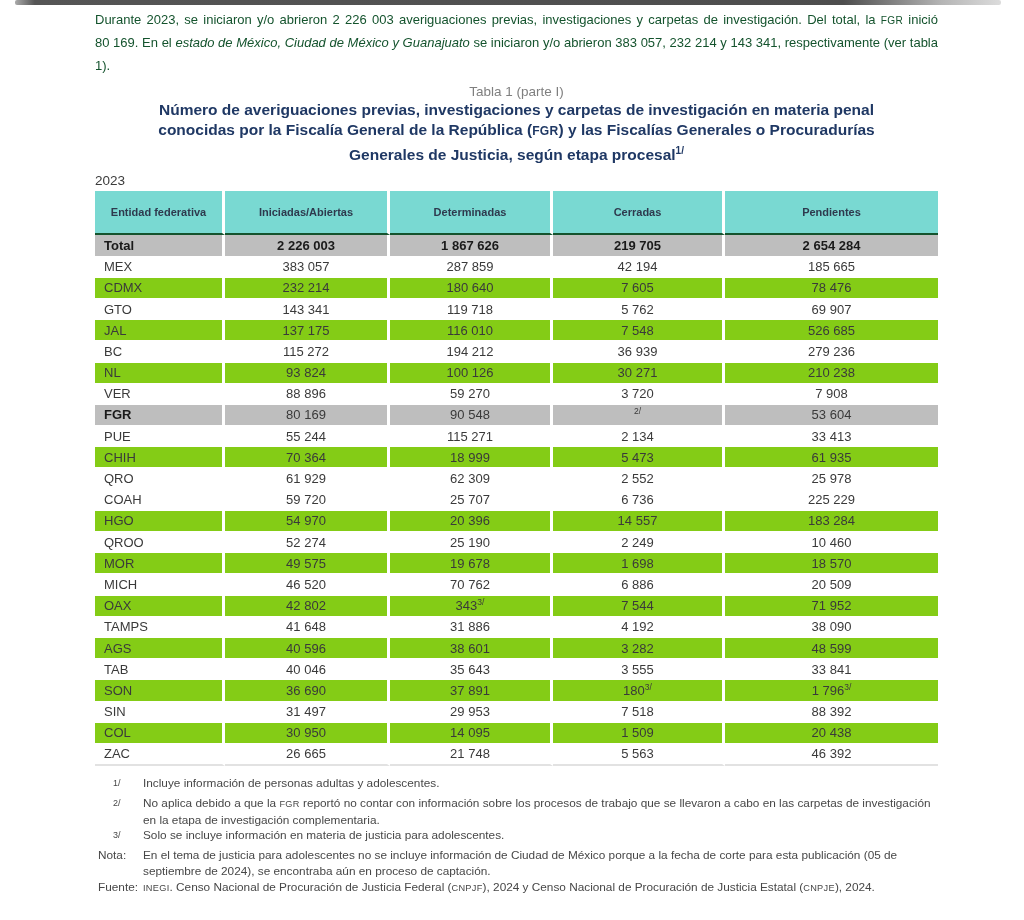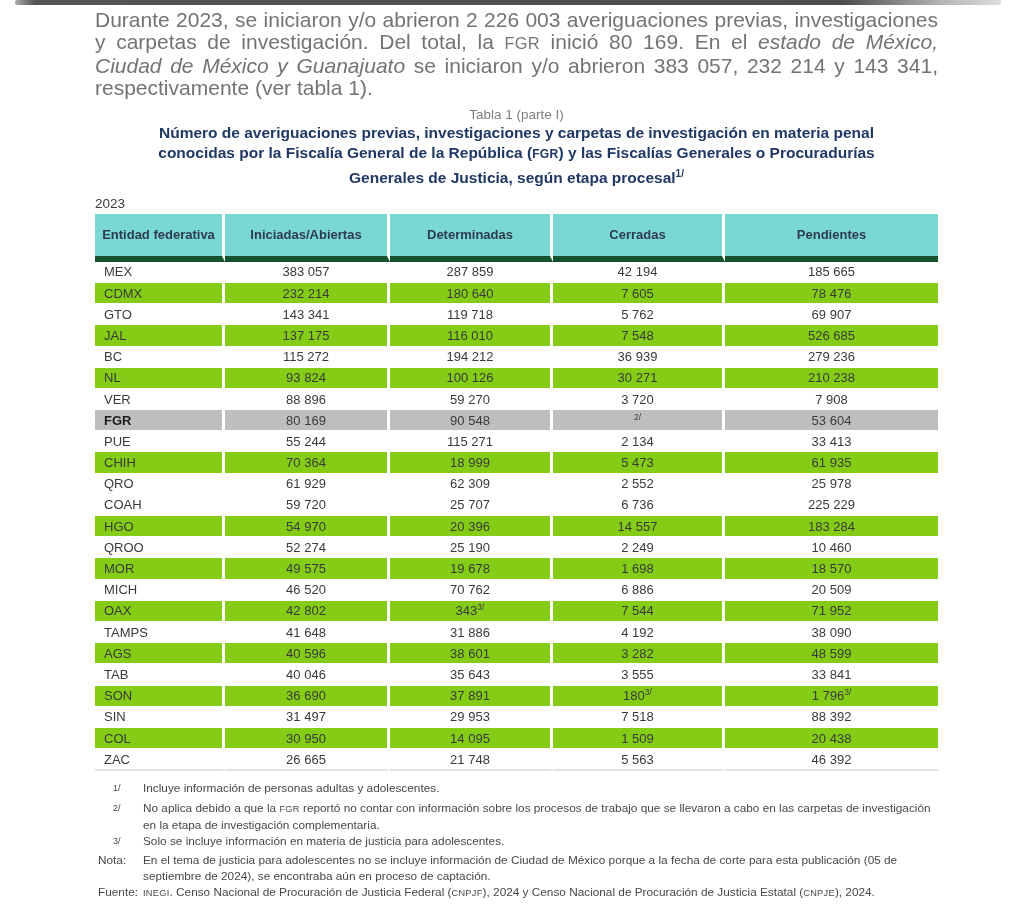--- a/index.html
+++ b/index.html
@@ -7,37 +7,37 @@
     width:1024px;height:920px;overflow:hidden;position:relative;
     font-family:"Liberation Sans","DejaVu Sans",sans-serif;
     -webkit-font-smoothing:antialiased;
   }
   .top-bar{
     position:absolute;top:0;left:15px;width:986px;height:5px;border-radius:2px;
     background:linear-gradient(to right,#aaa 0%,#555 2%,#4d4d4d 84%,#b5b5b5 94%,#dcdcdc 100%);
   }
   .content{position:absolute;left:95px;top:9px;width:843px;}
   .intro{
-    font-size:21px;line-height:22.4px;color:#737373;text-align:justify;margin:0 0 7px 0;
+    font-size:13px;line-height:22.4px;color:#14532d;text-align:justify;margin:0 0 7px 0;
   }
   .intro .italic{font-style:italic;}
   .sc{font-size:0.78em;letter-spacing:0.3px;}
   .caption{font-size:13.5px;color:#7f7f7f;text-align:center;margin:0 0 1px 0;}
   .title{
     font-size:15.5px;font-weight:bold;color:#1f3864;text-align:center;line-height:20px;
     max-width:792px;margin:0 auto 1px auto;
   }
   .title sup{font-size:10px;}
   .year{font-size:13.5px;color:#3b3b3b;text-align:left;margin:8px 0 3px 0;}
   table{border-collapse:separate;border-spacing:0;width:843px;table-layout:fixed;}
   col.c0{width:130px;} col.c1{width:165px;} col.c2{width:163px;} col.c3{width:172px;} col.c4{width:213px;}
   th{
-    background:#79d9d2;color:#2e3a4e;font-size:13px;font-weight:bold;
+    background:#79d9d2;color:#2e3a4e;font-size:11px;font-weight:bold;
     text-align:center;vertical-align:middle;height:40px;padding:1px 4px;
-    border-right:3px solid #ffffff;border-bottom:6px solid #14532d;
+    border-right:3px solid #ffffff;border-bottom:2px solid #14532d;
   }
   th:last-child{border-right:none;}
   td{
     font-size:13px;color:#3a3a3a;text-align:center;padding:2.6px 2px;
     border-right:3px solid #ffffff;border-bottom:1px solid #ffffff;
     white-space:nowrap;overflow:hidden;
   }
   td:last-child{border-right:none;}
   td.entity{text-align:left;padding-left:9px;}
   tr.total td{background:#bebebe;font-weight:bold;color:#1a1a1a;}
@@ -76,20 +76,27 @@
     <thead>
         <tr>
           <th>Entidad federativa</th>
           <th>Iniciadas/Abiertas</th>
           <th>Determinadas</th>
           <th>Cerradas</th>
           <th>Pendientes</th>
         </tr>
       </thead>
     <tbody>
+        <tr class="total">
+          <td class="entity">Total</td>
+          <td>2 226 003</td>
+          <td>1 867 626</td>
+          <td>219 705</td>
+          <td>2 654 284</td>
+        </tr>
         <tr>
           <td class="entity">MEX</td>
           <td>383 057</td>
           <td>287 859</td>
           <td>42 194</td>
           <td>185 665</td>
         </tr>
         <tr class="stripe">
           <td class="entity">CDMX</td>
           <td>232 214</td>

